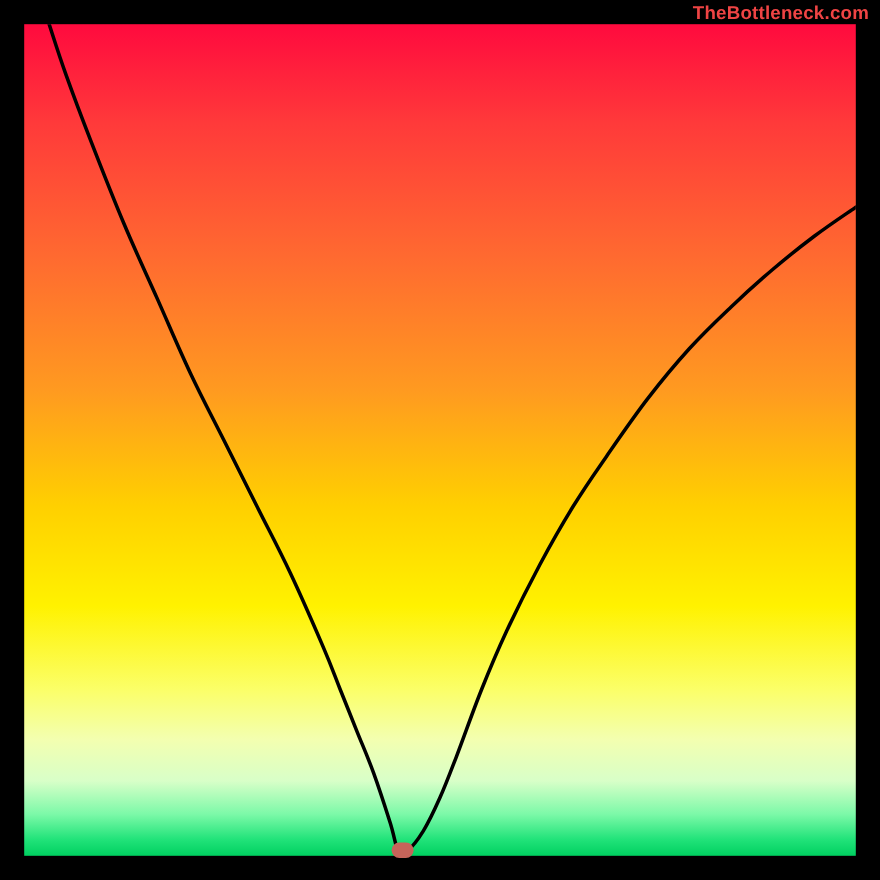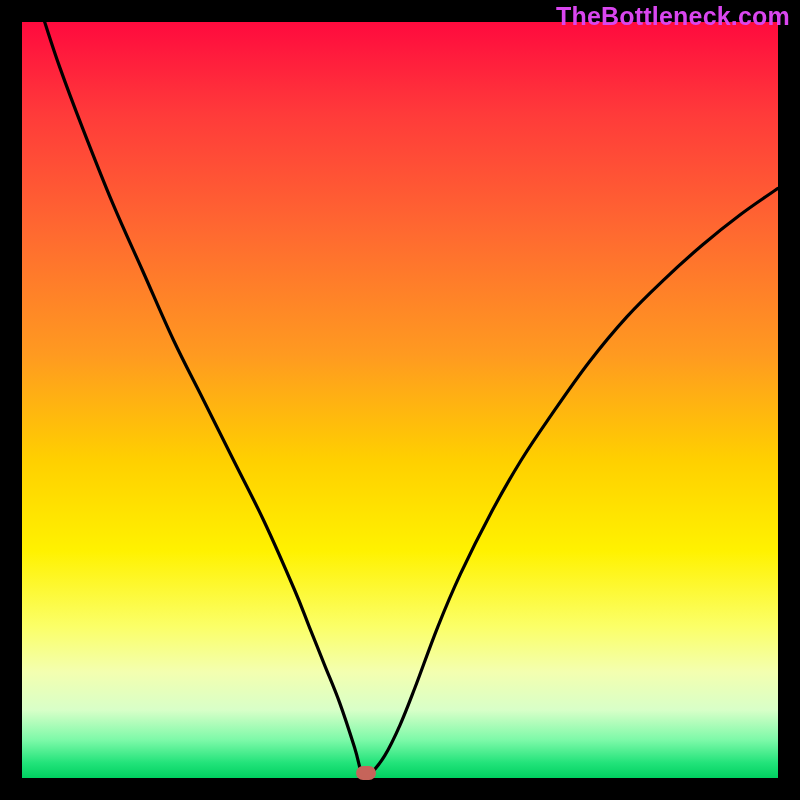--- a/index.html
+++ b/index.html
@@ -29,23 +29,23 @@
       #7cf9a8 95%,
       #22e37a 98%,
       #00d060 100%
     );
   }
   .watermark {
     position: absolute;
     top: 2px;
     right: 10px;
     font-family: Arial, Helvetica, sans-serif;
-    font-size: 25px;
+    font-size: 17px;
     font-weight: 600;
-    color: #d946ef;
+    color: #ef4444;
     letter-spacing: 0.2px;
   }
   .curve-svg {
     position: absolute;
     left: 0; top: 0;
     width: 100%;
     height: 100%;
   }
   .marker {
     position: absolute;

